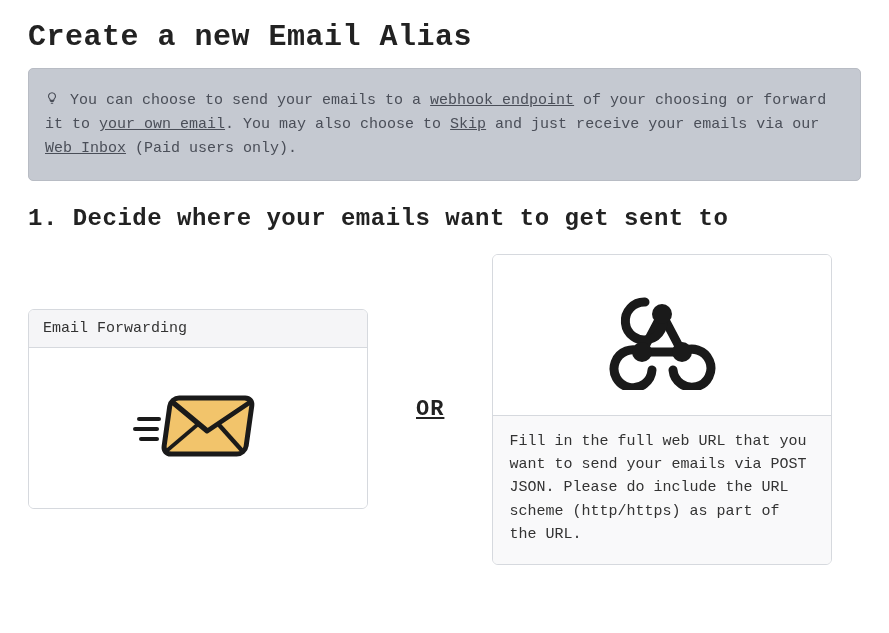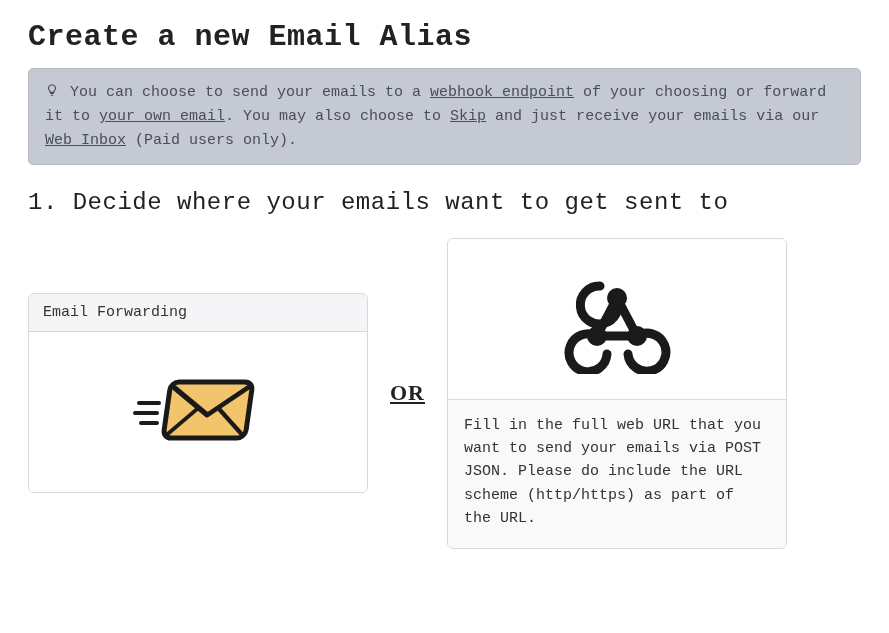--- a/index.html
+++ b/index.html
@@ -14,43 +14,43 @@
     font-size: 30px;
     font-weight: bold;
     letter-spacing: 0.5px;
     margin-bottom: 14px;
     color: #222;
   }
   .tipbox {
     background: #c5c9d1;
     border: 1px solid #b8bcc4;
     border-radius: 5px;
-    padding: 12px 16px;
+    padding: 20px 16px;
     color: #4a4e58;
     font-size: 15px;
     line-height: 1.55;
     margin-bottom: 24px;
   }
   .tipbox .bulb {
     display:inline-block;
     vertical-align: -1px;
     margin-right: 2px;
   }
   .tipbox .ul { text-decoration: underline; }
   h2.step {
     font-size: 24px;
-    font-weight: normal;
+    font-weight: bold;
     margin: 10px 0 22px 0;
     letter-spacing: 0.5px;
     color: #222;
   }
   .cards {
     display: flex;
     align-items: center;
-    gap: 22px;
+    gap: 48px;
   }
   .card {
     border: 1px solid #d6d9de;
     border-radius: 6px;
     width: 340px;
     overflow: hidden;
     background: #fff;
   }
   .card-header {
     background: #f5f5f7;
@@ -75,21 +75,20 @@
     color: #333;
   }
   .card-body .ul { text-decoration: underline; }
   .or {
     font-size: 22px;
     font-weight: bold;
     text-decoration: underline;
     letter-spacing: 1px;
     color: #222;
     align-self: center;
-    font-family: Liberation Serif, serif;
   }
 </style>
 </head>
 <body>
 
 <h1 class="title">Create a new Email Alias</h1>
 
 <div class="tipbox">
   <span class="bulb">
     <svg width="14" height="14" viewBox="0 0 24 24" fill="none" stroke="#4a4e58" stroke-width="2">

